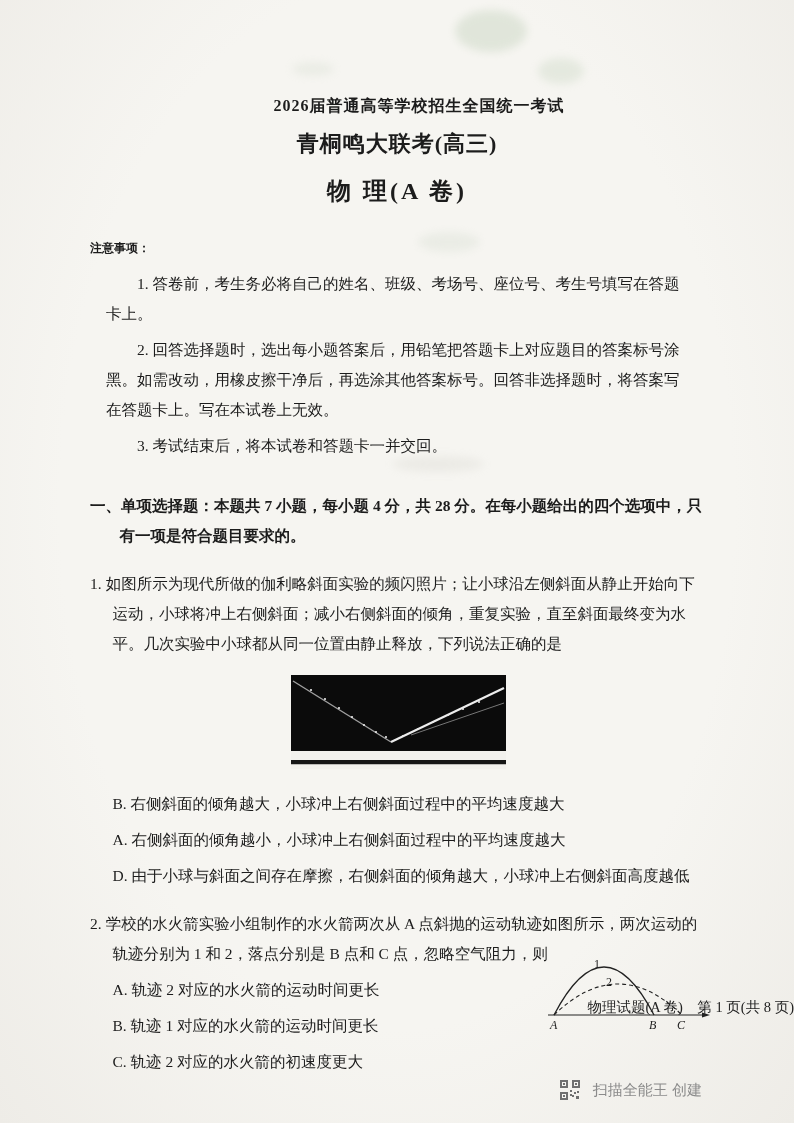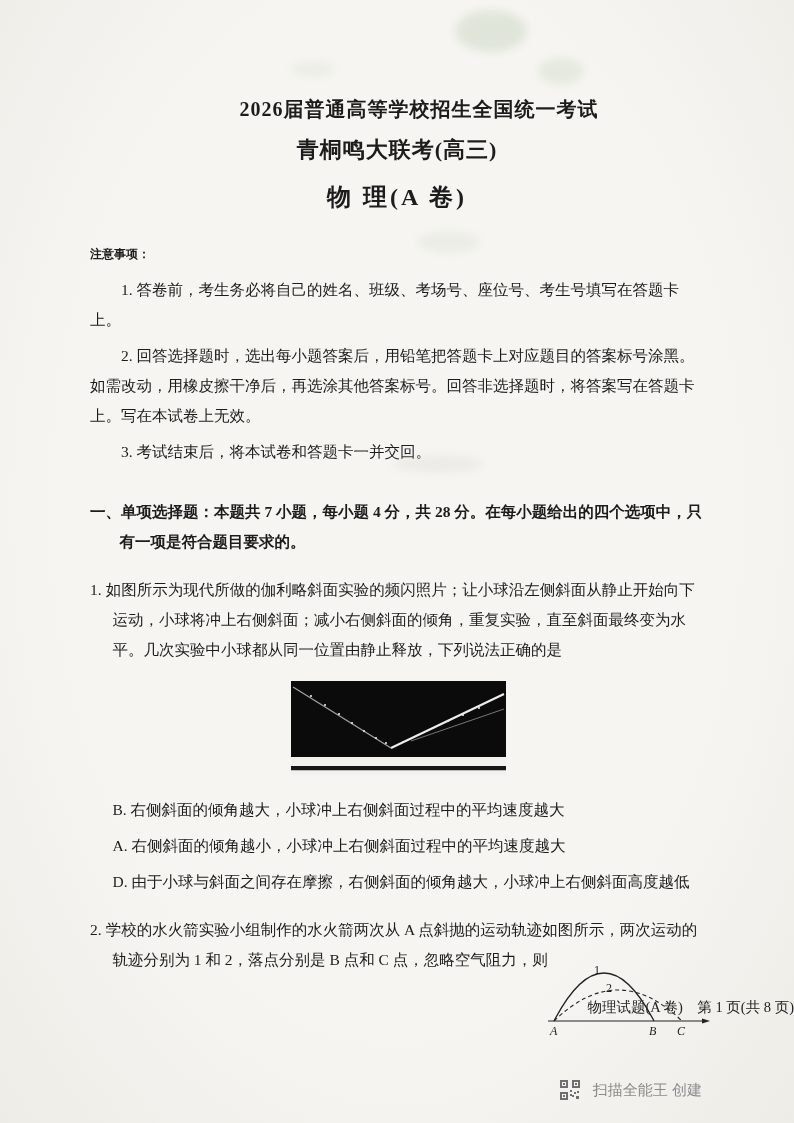--- a/index.html
+++ b/index.html
@@ -12,37 +12,37 @@
     overflow:hidden;
   }
   .page{
     position:absolute;inset:0;
     background:radial-gradient(ellipse at 50% 45%, #f6f5f1 60%, #eeece7 100%);
   }
   .artifact{position:absolute;border-radius:50%;filter:blur(4px);pointer-events:none;}
   .head{ text-align:center; }
   .exam-title{
     margin:96px 0 0 0;
-    font-size:20px;font-weight:700;letter-spacing:1px;padding-left:44px;
+    font-size:16px;font-weight:700;letter-spacing:1px;padding-left:44px;
   }
   .exam-subtitle{
     margin:12px 0 0 0;
     font-size:22px;font-weight:700;letter-spacing:1px;
   }
   .subject-title{
     margin:16px 0 0 0;
     font-size:24px;font-weight:700;letter-spacing:3px;
   }
   .content{
     margin:26px 88px 0 90px;
     font-size:15.5px;
     line-height:30px;
   }
   .notice-heading{font-weight:700;font-size:12px;margin:0 0 2px 0;}
-  .notice{margin:6px 0;text-indent:2em;}
+  .notice{margin:6px 16px;text-indent:2em;}
   .section-heading{
     margin:30px 0 0 0;
     font-weight:700;
     padding-left:1.9em;text-indent:-1.9em;
   }
   .question{margin-top:18px;position:relative;}
   .q-stem{
     margin:0;
     padding-left:1.45em;text-indent:-1.45em;
   }
@@ -143,20 +143,26 @@
       <div class="options">
         <p class="option">B. 右侧斜面的倾角越大，小球冲上右侧斜面过程中的平均速度越大</p>
         <p class="option">A. 右侧斜面的倾角越小，小球冲上右侧斜面过程中的平均速度越大</p>
         <p class="option">D. 由于小球与斜面之间存在摩擦，右侧斜面的倾角越大，小球冲上右侧斜面高度越低</p>
       </div>
     </div>
 
     <div class="question">
       <p class="q-stem"><span class="q-number">2.</span><span>学校的水火箭实验小组制作的水火箭两次从 A 点斜抛的运动轨迹如图所示，两次运动的轨迹分别为 1 和 2，落点分别是 B 点和 C 点，忽略空气阻力，则</span></p>
 
+      <div class="options q2-options">
+        <p class="option">A. 轨迹 2 对应的水火箭的运动时间更长</p>
+        <p class="option">B. 轨迹 1 对应的水火箭的运动时间更长</p>
+        <p class="option">C. 轨迹 2 对应的水火箭的初速度更大</p>
+
+      </div>
 
       <div class="fig2-wrap">
         <svg width="168" height="78" viewBox="0 0 168 78">
 
           <line x1="4" y1="60" x2="162" y2="60" stroke="#222" stroke-width="1.2"></line>
           <polygon points="166,60 158,57.4 158,62.6" fill="#222"></polygon>
 
           <path d="M 10 60 Q 60 -36 110 60" fill="none" stroke="#222" stroke-width="1.3"></path>
 
           <path d="M 10 60 Q 74 -2 138 60" fill="none" stroke="#222" stroke-width="1.1" stroke-dasharray="4 3"></path>

